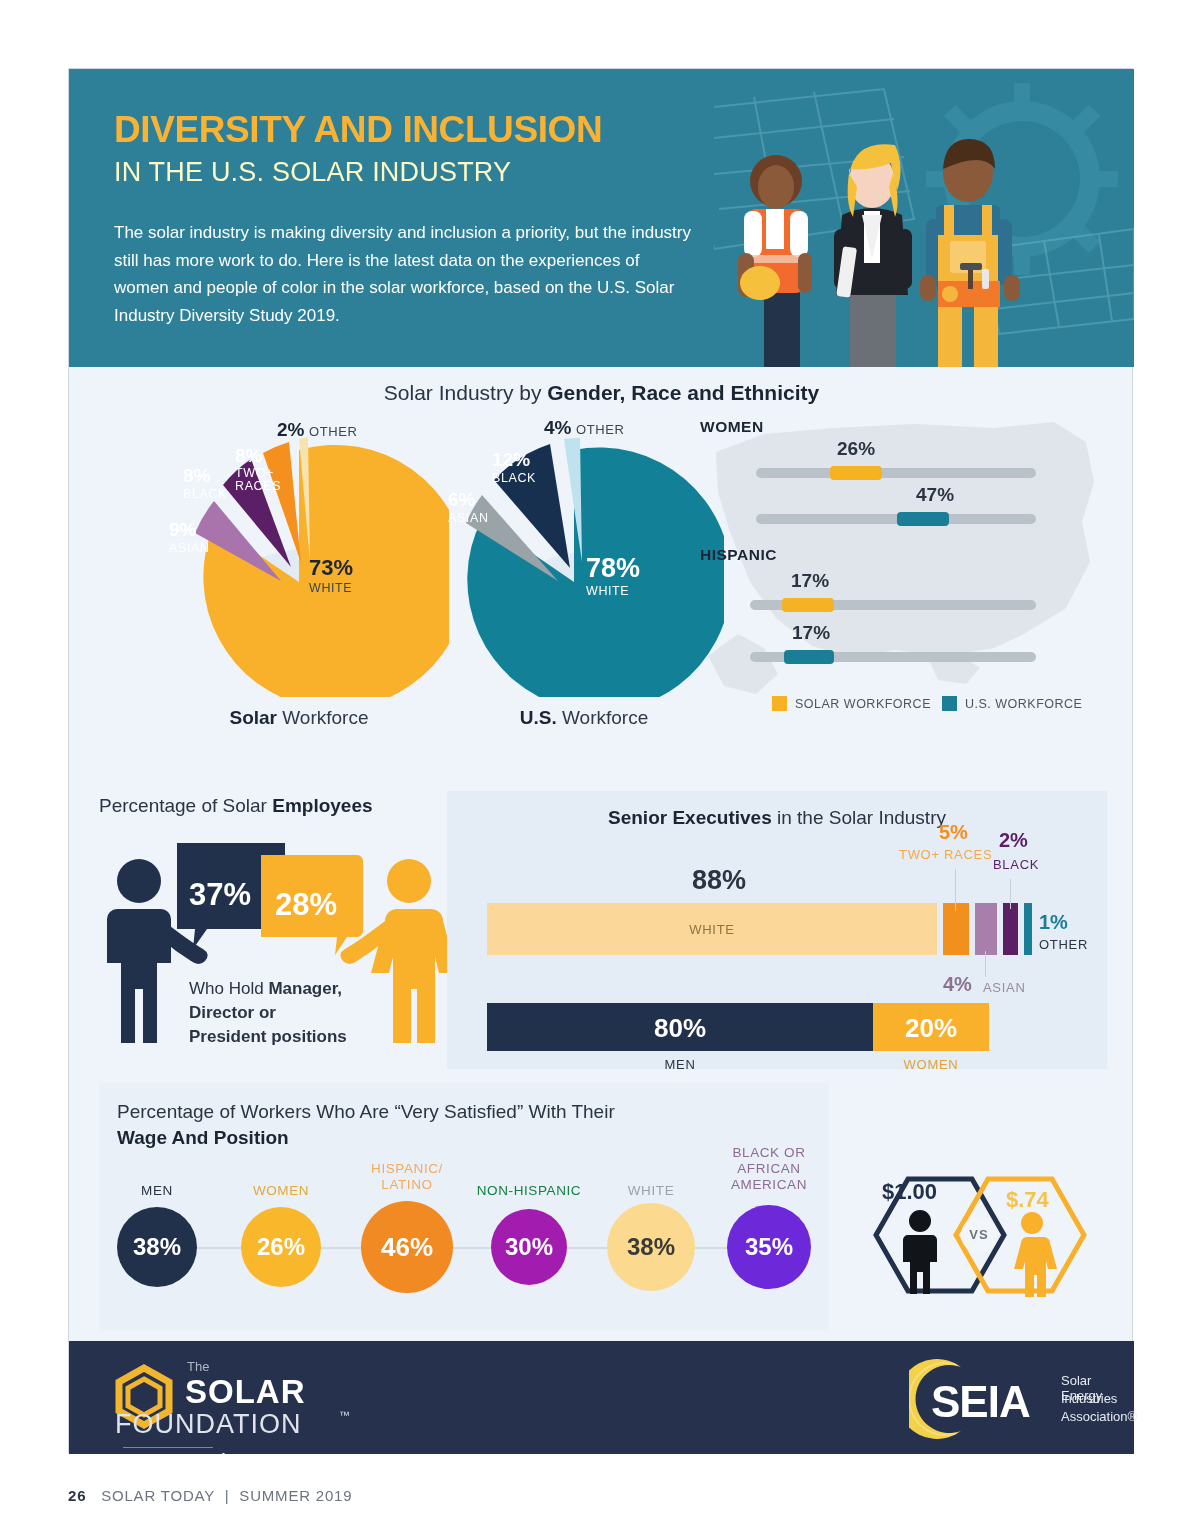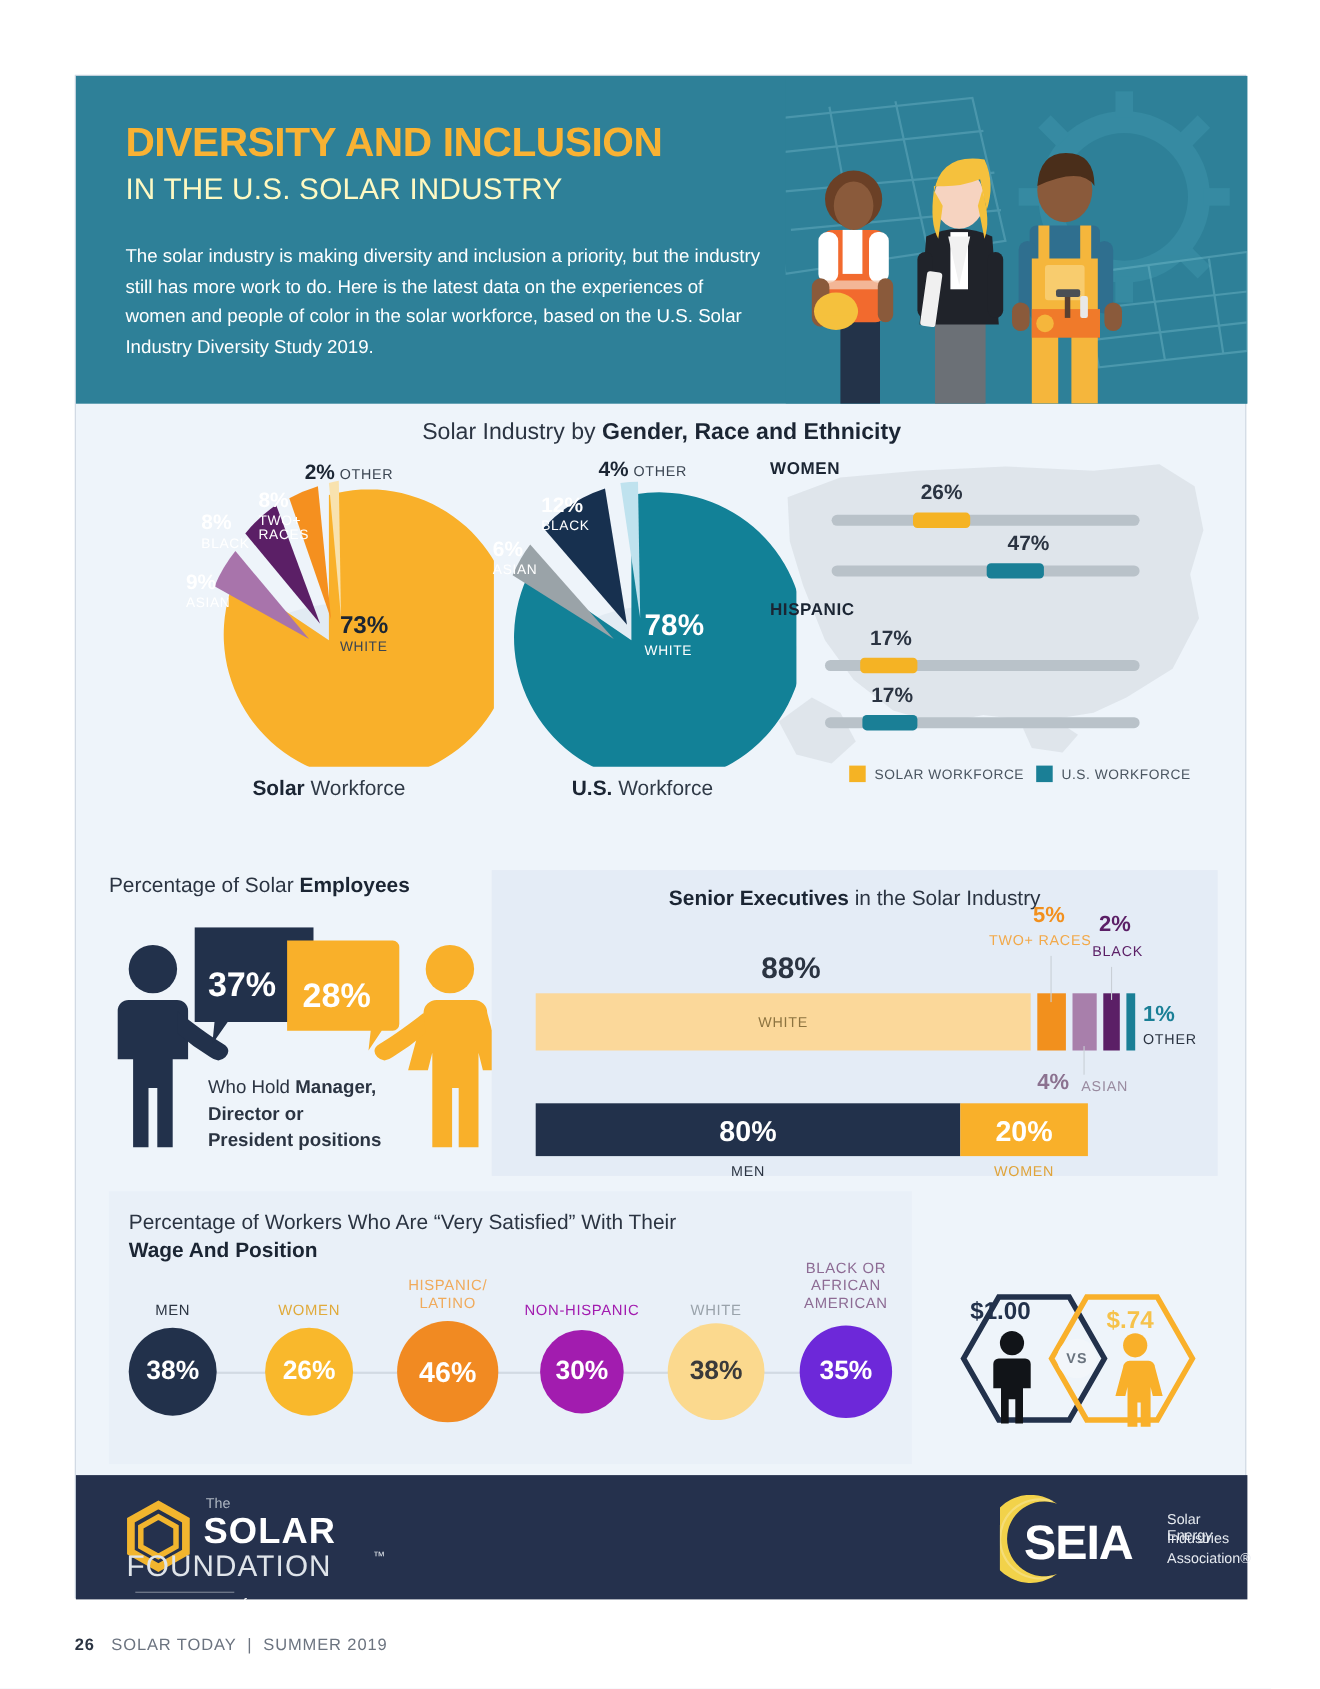--- a/index.html
+++ b/index.html
@@ -403,21 +403,21 @@
 
         <div class="circ" style="left:262px; top:118px; width:92px; height:92px; background:#f18a22; color:#ffffff; font-size:26px;">
           <span>46%</span>
         </div>
         <div class="circ-lbl" style="left:258px; top:78px; width:100px; color:#f0ab5c; white-space:pre-line;">HISPANIC/
 LATINO</div>
 
         <div class="circ" style="left:392px; top:126px; width:76px; height:76px; background:#a21caf; color:#ffffff;">
           <span>30%</span>
         </div>
-        <div class="circ-lbl" style="left:368px; top:100px; width:124px; color:#a21caf;">NON-HISPANIC</div>
+        <div class="circ-lbl" style="left:368px; top:100px; width:124px; color:#15803d;">NON-HISPANIC</div>
 
         <div class="circ" style="left:508px; top:120px; width:88px; height:88px; background:#fbd98e; color:#3a3a3a;">
           <span>38%</span>
         </div>
         <div class="circ-lbl" style="left:502px; top:100px; width:100px; color:#9aa3ab;">WHITE</div>
 
         <div class="circ" style="left:628px; top:122px; width:84px; height:84px; background:#6d28d9; color:#ffffff;">
           <span>35%</span>
         </div>
         <div class="circ-lbl" style="left:618px; top:62px; width:104px; color:#8d6b94; white-space:pre-line;">BLACK OR

